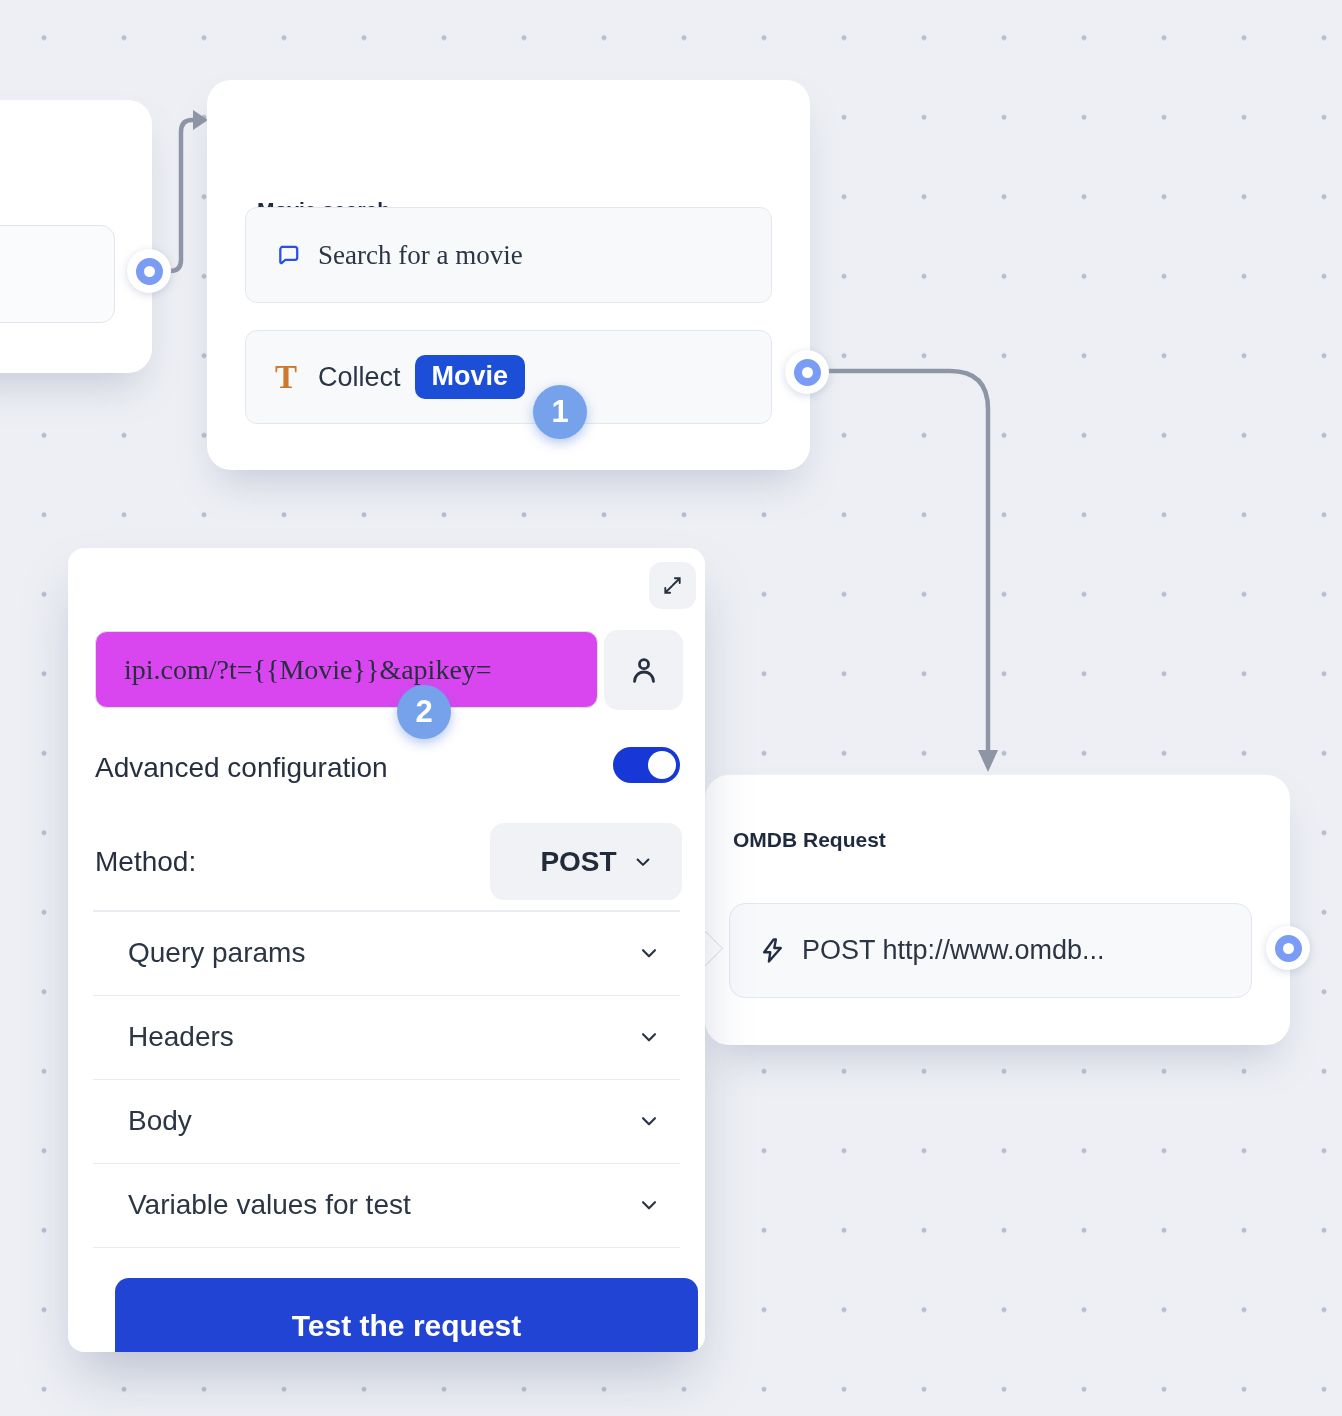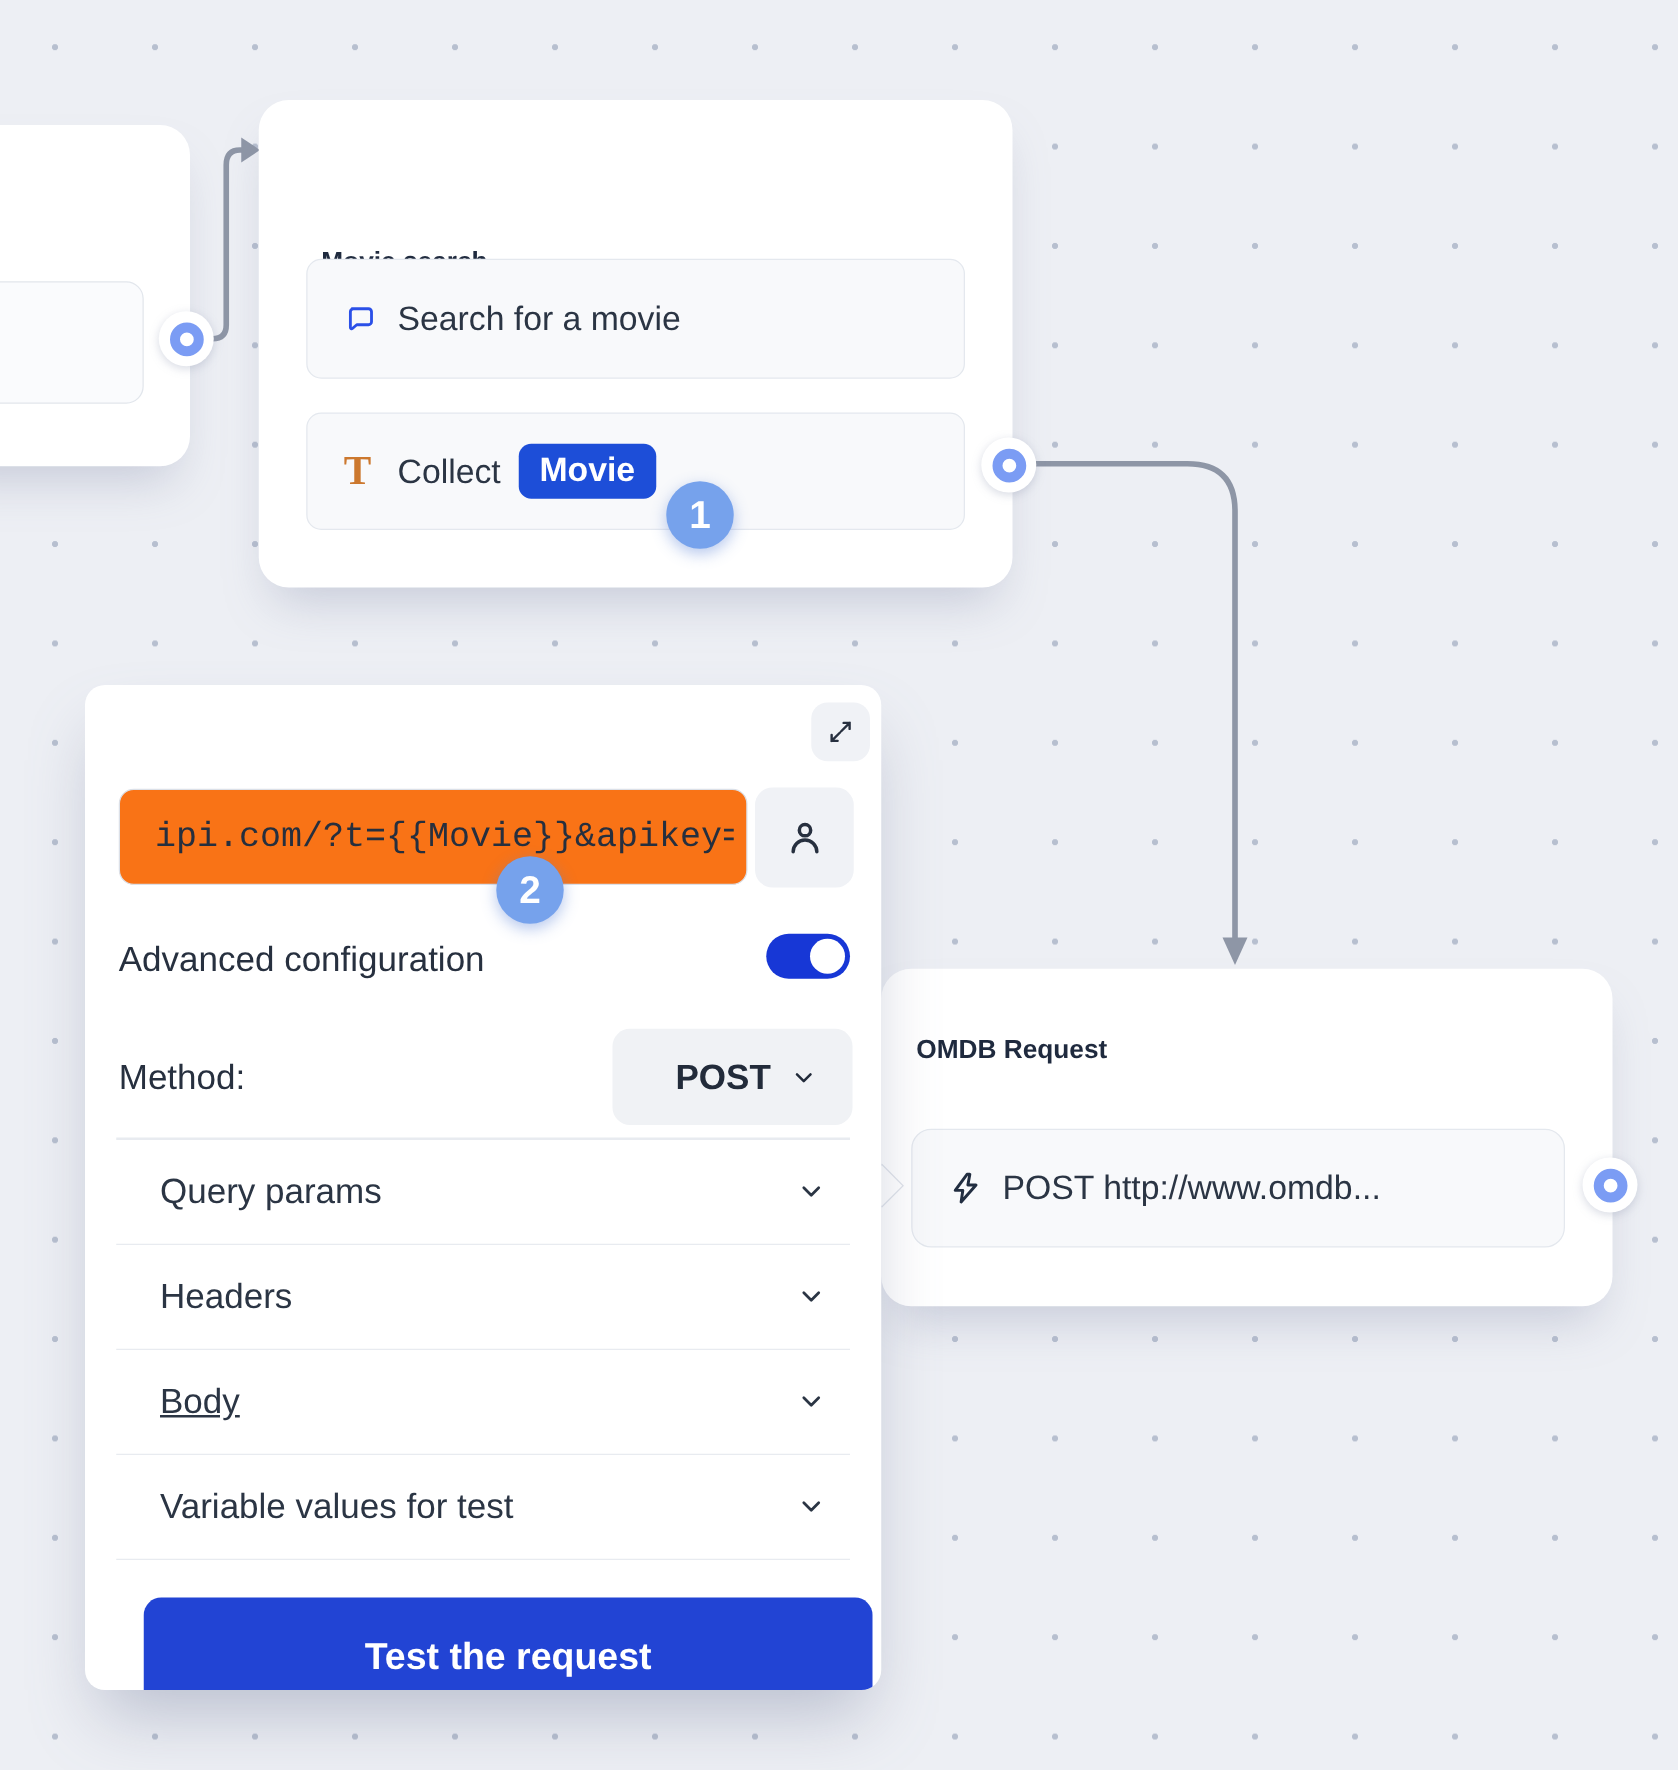--- a/index.html
+++ b/index.html
@@ -52,22 +52,22 @@
     background:#f0f2f6; border-radius:13px; border:none; cursor:pointer;
     display:flex; align-items:center; justify-content:center;
   }
   .panel {
     background:#ffffff; border-radius:16px;
     box-shadow:0 30px 55px -12px rgba(115,125,155,.42);
     overflow:hidden;
   }
   .field-label { font-size:28px; color:#27303f; }
   .url-input {
-    border:1.5px solid #dbe0e8; border-radius:12px; background:#f97316;
-    font-family:Liberation Mono, monospace;
+    border:1.5px solid #dbe0e8; border-radius:12px; background:#d946ef;
+    font-family:Liberation Serif, serif;
     font-size:28px; color:#262f3e; padding:0 10px 0 28px; outline:none;
     white-space:nowrap; overflow:hidden;
   }
   .toggle {
     width:67px; height:36px; border-radius:18px; background:#1737d6;
     position:relative; cursor:pointer;
   }
   .toggle .knob {
     position:absolute; right:4px; top:4px;
     width:28px; height:28px; border-radius:50%; background:#ffffff;
@@ -109,21 +109,21 @@
   <svg class="abs" style="left:0; top:0;" width="1342" height="1416" viewBox="0 0 1342 1416">
     <path d="M 160 271 L 170 271 Q 181 271 181 260 L 181 132 Q 181 120 192 120 L 193 120" fill="none" stroke="#8e96a6" stroke-width="4.5" stroke-linecap="round"></path>
     <polygon points="193,110 208,120 193,130" fill="#8e96a6"></polygon>
     <path d="M 820 371 L 950 371 Q 988 371 988 409 L 988 752" fill="none" stroke="#8e96a6" stroke-width="4.5" stroke-linecap="round"></path>
     <polygon points="978,750 998,750 988,772" fill="#8e96a6"></polygon>
   </svg>
 
   <div class="card abs" style="left:207px; top:80px; width:603px; height:390px;">
     <div class="node-title abs" style="left:50px; top:118px;">Movie search</div>
 
-    <div class="node-row abs" style="left:38px; top:127px; width:527px; height:96px;">
+    <div class="node-row abs" style="left:38px; top:127px; width:527px; height:96px;font-family:Liberation Serif, serif;">
       <svg class="stroke-ic" width="26" height="26" viewBox="0 0 24 24">
         <path d="M6.2 4.6h12.1c1.2 0 2.2 1 2.2 2.2v7.4c0 1.2-1 2.2-2.2 2.2H9.6l-3.2 2.8c-.6.5-1.5.1-1.5-.7V6.8c0-1.2 1-2.2 2.2-2.2z" fill="none" stroke="#2b50e8" stroke-width="2.1" stroke-linejoin="round"></path>
       </svg>
       <span style="margin-left:17px;">Search for a movie</span>
     </div>
 
     <div class="node-row abs" style="left:38px; top:250px; width:527px; height:94px;">
       <span style="font-family:'Liberation Serif',serif; font-weight:700; font-size:33px; color:#cc782e; line-height:1;">T</span>
       <span style="margin-left:21px;">Collect</span>
       <span class="var-badge" style="margin-left:14px;">Movie</span>
@@ -192,21 +192,21 @@
       <svg class="stroke-ic" width="22" height="22" viewBox="0 0 24 24">
         <path d="M5.5 9l6.5 6.5L18.5 9" fill="none" stroke="#2b3544" stroke-width="2.4" stroke-linecap="round" stroke-linejoin="round"></path>
       </svg>
     </div>
     <div class="section-row" style="top:447.5px;">
       <span>Headers</span>
       <svg class="stroke-ic" width="22" height="22" viewBox="0 0 24 24">
         <path d="M5.5 9l6.5 6.5L18.5 9" fill="none" stroke="#2b3544" stroke-width="2.4" stroke-linecap="round" stroke-linejoin="round"></path>
       </svg>
     </div>
-    <div class="section-row" style="top:531.5px;text-decoration:underline;">
+    <div class="section-row" style="top:531.5px;">
       <span>Body</span>
       <svg class="stroke-ic" width="22" height="22" viewBox="0 0 24 24">
         <path d="M5.5 9l6.5 6.5L18.5 9" fill="none" stroke="#2b3544" stroke-width="2.4" stroke-linecap="round" stroke-linejoin="round"></path>
       </svg>
     </div>
     <div class="section-row" style="top:615.5px;">
       <span>Variable values for test</span>
       <svg class="stroke-ic" width="22" height="22" viewBox="0 0 24 24">
         <path d="M5.5 9l6.5 6.5L18.5 9" fill="none" stroke="#2b3544" stroke-width="2.4" stroke-linecap="round" stroke-linejoin="round"></path>
       </svg>

